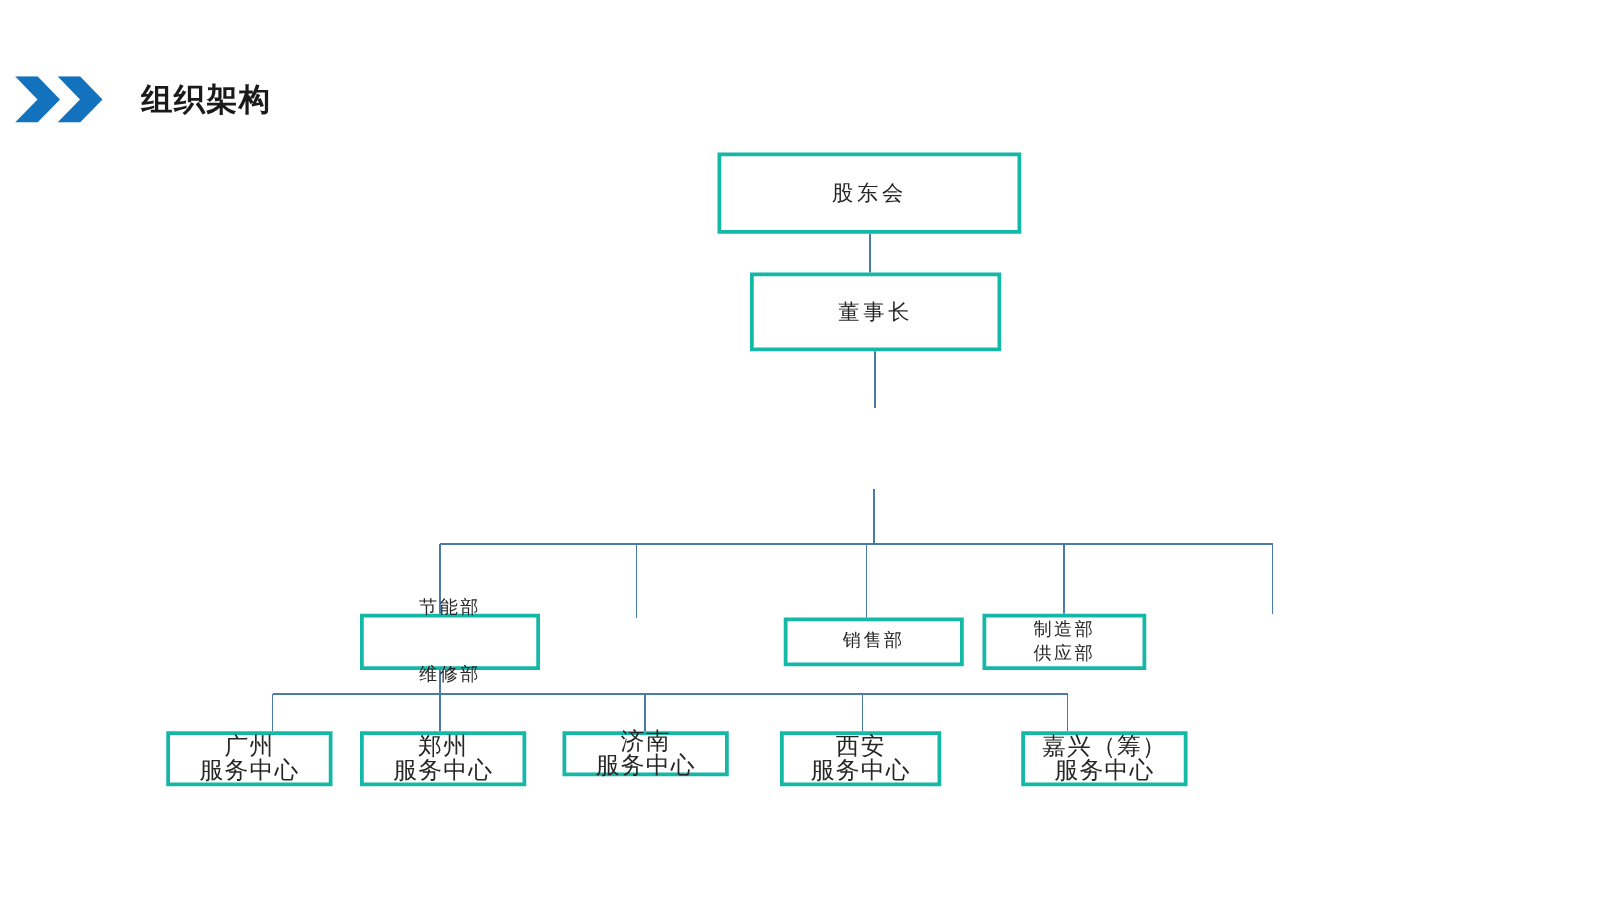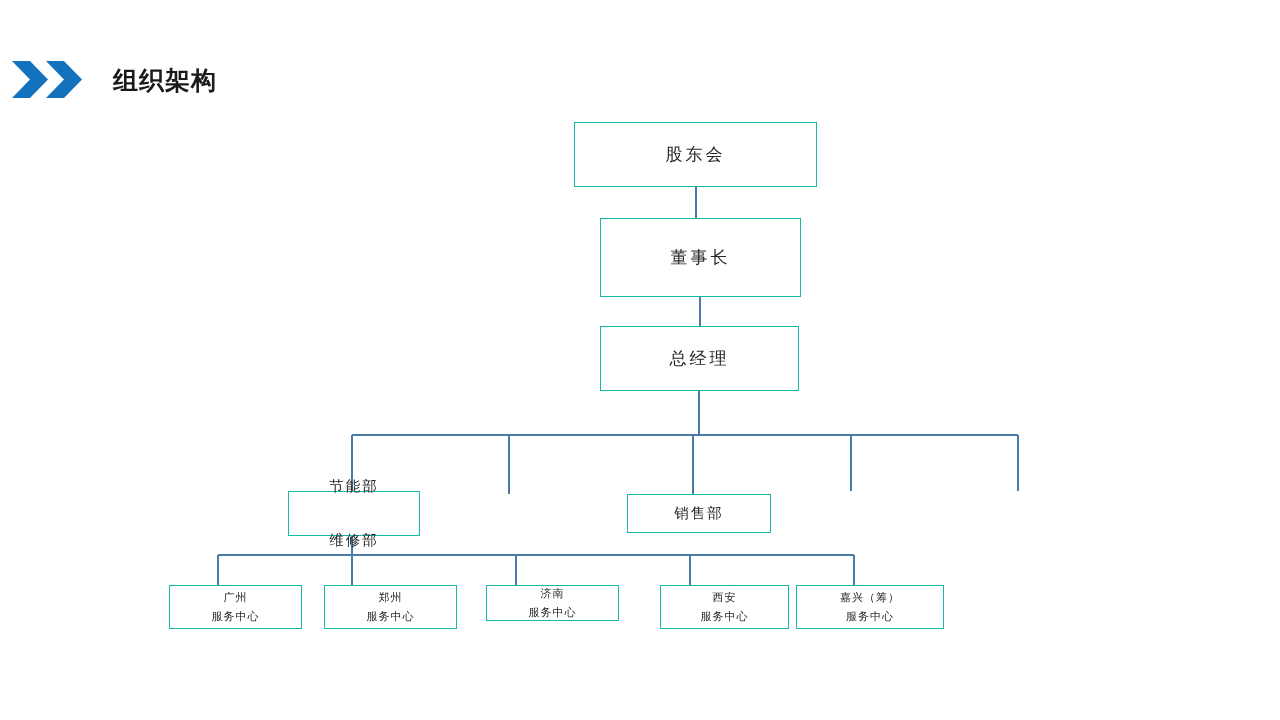--- a/index.html
+++ b/index.html
@@ -57,21 +57,21 @@
     left: 0;
     top: 0;
     width: 1280px;
     height: 720px;
     pointer-events: none;
   }
 
   .node {
     position: absolute;
     box-sizing: border-box;
-    border: 1px solid #14b8a6;
+    border: 3px solid #14b8a6;
     background: #ffffff;
     color: #262626;
     display: flex;
     flex-direction: column;
     align-items: center;
     justify-content: center;
     text-align: right;
     z-index: 2;
   }
   .node .line {
@@ -82,42 +82,41 @@
   .node.level-exec {
     font-size: 17px;
     letter-spacing: 3px;
   }
   .node.level-dept {
     font-size: 14.5px;
     letter-spacing: 2px;
     line-height: 19px;
   }
   .node.level-center {
-    font-size: 11px;
+    font-size: 19px;
     letter-spacing: 1px;
     line-height: 19px;
-    margin-left: 36px;
   }
 
   
   #node-shareholders { left: 574px; top: 122px; width: 243px; height: 65px; }
-  #node-chairman     { left: 600px; top: 218px; width: 201px; height: 79px; }
+  #node-chairman     { left: 600px; top: 218px; width: 201px; height: 63px; }
   #node-gm           { left: 600px; top: 326px; width: 199px; height: 65px; }
 
-  #node-dept-0 { left: 288px; top: 491px; width: 132px; height: 45px; gap: 35px; }
+  #node-dept-0 { left: 288px; top: 491px; width: 144px; height: 45px; gap: 35px; }
   #node-dept-1 { left: 444px; top: 494px; width: 131px; height: 39px; }
   #node-dept-2 { left: 627px; top: 494px; width: 144px; height: 39px; }
   #node-dept-3 { left: 786px; top: 491px; width: 131px; height: 45px; }
   #node-dept-4 { left: 951px; top: 491px; width: 134px; height: 45px; }
 
   #node-center-0 { left: 133px; top: 585px; width: 133px; height: 44px; }
   #node-center-1 { left: 288px; top: 585px; width: 133px; height: 44px; }
   #node-center-2 { left: 450px; top: 585px; width: 133px; height: 36px; }
   #node-center-3 { left: 624px; top: 585px; width: 129px; height: 44px; }
-  #node-center-4 { left: 760px; top: 585px; width: 148px; height: 44px; }
+  #node-center-4 { left: 817px; top: 585px; width: 133px; height: 44px; }
 </style>
 </head>
 <body>
 
 <div id="slide-header">
   <svg id="chevron-icon" viewBox="0 0 70 37" aria-hidden="true">
     <polygon points="0,0 18,0 36,18.5 18,37 0,37 18,18.5" fill="#1272be"></polygon>
     <polygon points="34,0 52,0 70,18.5 52,37 34,37 52,18.5" fill="#1272be"></polygon>
   </svg>
   <div id="page-title">组织架构</div>
@@ -152,30 +151,31 @@
   </svg>
 
   <div class="node level-exec" id="node-shareholders">
     <span class="line">股东会</span>
   </div>
 
   <div class="node level-exec" id="node-chairman">
     <span class="line">董事长</span>
   </div>
 
-  <div class="node level-exec" id="node-gm">
-    <span class="line">总经理</span>
-  </div>
 
   <div class="node level-dept" id="node-dept-0">
     <span class="line">节能部</span>
     <span class="line">维修部</span>
   </div>
   <div class="node level-dept" id="node-dept-2">
     <span class="line">销售部</span>
+  </div>
+  <div class="node level-dept" id="node-dept-3">
+    <span class="line">制造部</span>
+    <span class="line">供应部</span>
   </div>
 
   <div class="node level-center" id="node-center-0">
     <span class="line">广州</span>
     <span class="line">服务中心</span>
   </div>
   <div class="node level-center" id="node-center-1">
     <span class="line">郑州</span>
     <span class="line">服务中心</span>
   </div>

